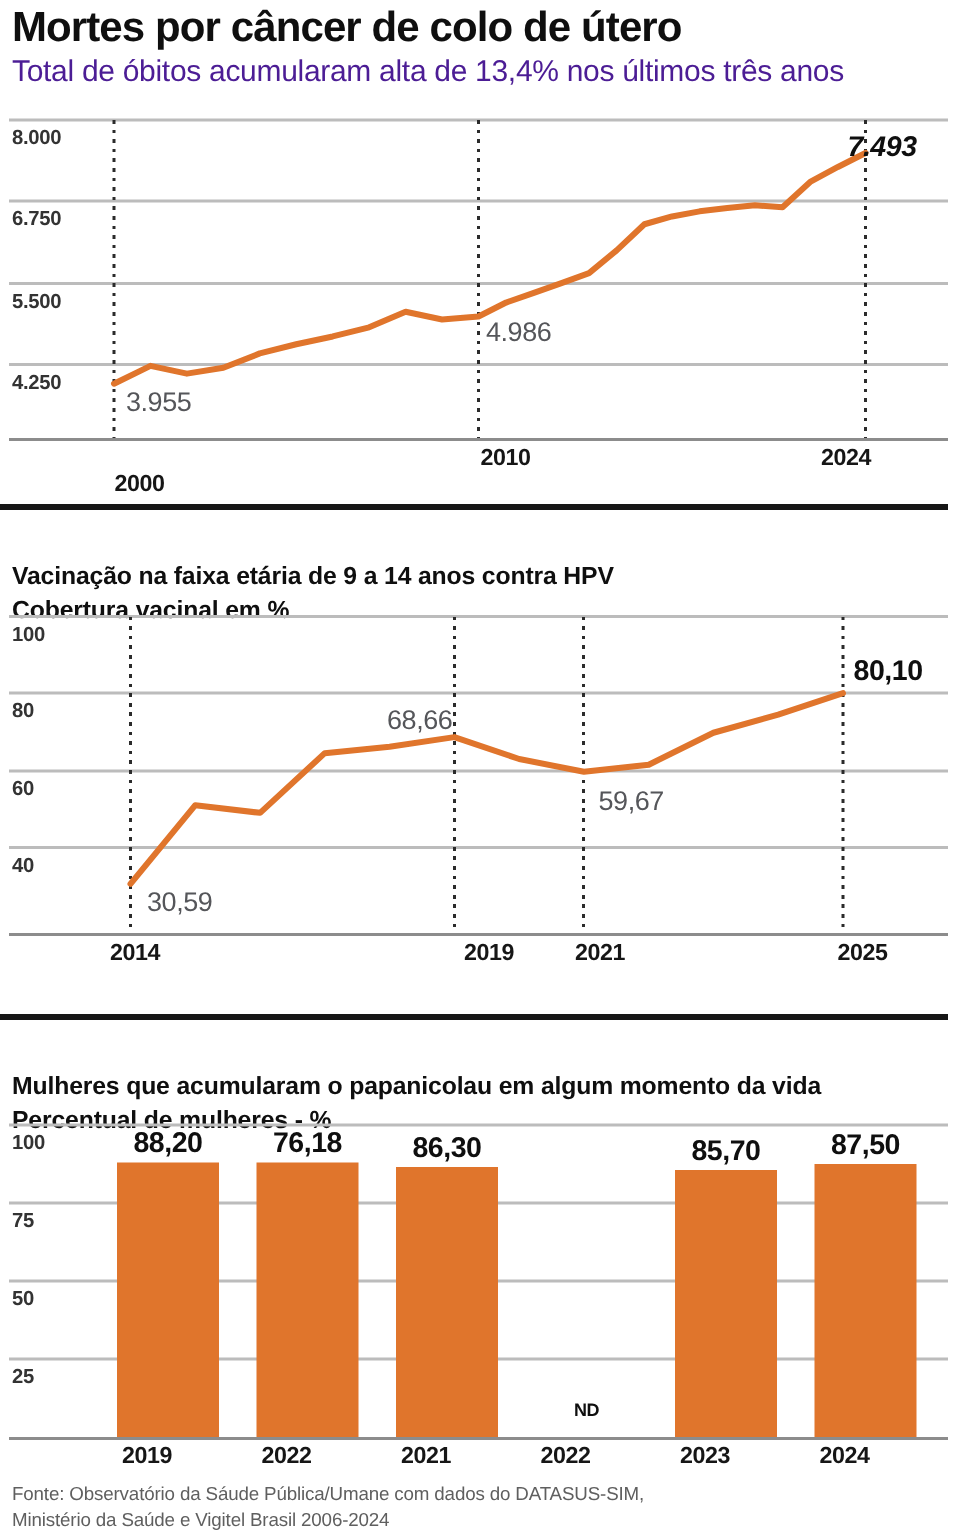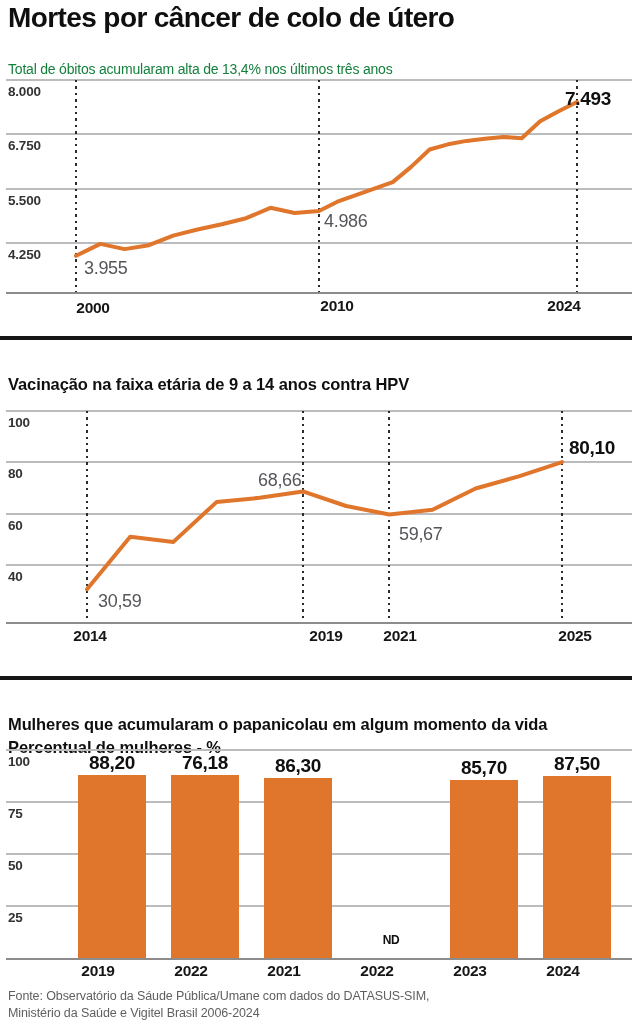--- a/index.html
+++ b/index.html
@@ -1,19 +1,19 @@
 <!DOCTYPE html>
 <html><head>
 <meta charset="utf-8">
 <style>
   html,body{margin:0;padding:0;background:#ffffff;}
   .page{position:relative;width:638px;height:1024px;background:#ffffff;overflow:hidden;
         font-family:"Liberation Sans",sans-serif;color:#111;}
   .title{position:absolute;left:8px;top:2px;font-size:28px;font-weight:800;letter-spacing:-0.6px;color:#0f0f0f;}
-  .subtitle{position:absolute;left:8px;top:37px;font-size:14px;letter-spacing:-0.2px;color:#15803d;margin-top:24px;}
+  .subtitle{position:absolute;left:8px;top:37px;font-size:20px;letter-spacing:-0.2px;color:#4c1d95;}
   .divider{position:absolute;left:0;width:632px;height:4px;background:#161616;}
   .sec-head{position:absolute;left:8px;font-size:16.5px;font-weight:700;line-height:23px;letter-spacing:-0.1px;color:#0f0f0f;margin-top:25px;}
   .footer{position:absolute;left:8px;top:988px;font-size:12.5px;line-height:17px;color:#5f5f5f;letter-spacing:-0.1px;}
   .chart{position:absolute;left:0;top:0;width:638px;height:1024px;pointer-events:none;}
   .gridline{position:absolute;left:6px;width:626px;height:2px;background:#bcbcbc;}
   .axisline{position:absolute;left:6px;width:626px;height:2px;background:#8c8c8c;}
   .vline{position:absolute;width:2px;background-image:repeating-linear-gradient(to bottom,#2b2b2b 0px,#2b2b2b 2.4px,transparent 2.4px,transparent 6.4px);}
   .ylab{position:absolute;left:8px;font-size:13.5px;font-weight:700;color:#333;letter-spacing:-0.2px;}
   .xlab{position:absolute;width:70px;margin-left:-35px;text-align:center;font-size:15.5px;font-weight:700;color:#161616;letter-spacing:-0.3px;}
   .ann{position:absolute;font-size:18px;color:#55565a;letter-spacing:-0.3px;white-space:nowrap;}
@@ -34,36 +34,37 @@
       <div class="gridline" style="top: 79px;"></div>
       <div class="ylab" style="top: 84px;">8.000</div>
       <div class="gridline" style="top: 133.333px;"></div>
       <div class="ylab" style="top: 138.333px;">6.750</div>
       <div class="gridline" style="top: 187.667px;"></div>
       <div class="ylab" style="top: 192.667px;">5.500</div>
       <div class="gridline" style="top: 242px;"></div>
       <div class="ylab" style="top: 247px;">4.250</div>
       <div class="axisline" style="top: 292px;"></div>
       <div class="vline" style="left: 75px; top: 80px; height: 212px;"></div>
-      <div class="xlab" style="left: 93px; top: 299px;">2000</div>
+      <div class="xlab" style="left: 93px; top: 314px;">2000</div>
       <div class="vline" style="left: 318px; top: 80px; height: 212px;"></div>
       <div class="xlab" style="left: 337px; top: 297px;">2010</div>
       <div class="vline" style="left: 576px; top: 80px; height: 212px;"></div>
       <div class="xlab" style="left: 564px; top: 297px;">2024</div>
       <svg class="lineplot" width="638" height="1024" viewBox="0 0 638 1024">
         <polyline points="76.0,255.8 100.3,243.9 124.6,249.1 148.9,245.2 173.2,235.6 197.5,229.5 221.8,224.3 246.1,218.2 270.4,207.8 294.7,213.0 319.0,211.0 337.4,201.7 355.9,195.2 374.3,188.7 392.7,182.1 411.1,166.9 429.6,149.5 448.0,144.3 466.4,140.9 484.9,138.7 503.3,136.9 521.7,138.2 540.1,121.3 558.6,111.3 577.0,102.0" fill="none" stroke="#E0752C" stroke-width="4" stroke-linejoin="round" stroke-linecap="round"></polyline>
       </svg>
       <div class="ann" style="left: 84px; top: 258px;">3.955</div>
       <div class="ann" style="left: 324px; top: 211px;">4.986</div>
-      <div class="ann-bold" style="left: 565px; top: 88px;">7.493</div>
+      <div class="ann-bold" style="left: 565px; top: 88px; font-style: italic;">7.493</div>
     </div>
 
   <div class="divider" style="top:336px"></div>
 
   <div class="sec-head" style="top:348px">Vacinação na faixa etária de 9 a 14 anos contra HPV</div>
+  <div class="sec-head" style="top:371px">Cobertura vacinal em %</div>
 
   <div class="chart" id="chart-hpv">
       <div class="gridline" style="top: 410px;"></div>
       <div class="ylab" style="top: 415px;">100</div>
       <div class="gridline" style="top: 461.333px;"></div>
       <div class="ylab" style="top: 466.333px;">80</div>
       <div class="gridline" style="top: 512.667px;"></div>
       <div class="ylab" style="top: 517.667px;">60</div>
       <div class="gridline" style="top: 564px;"></div>
       <div class="ylab" style="top: 569px;">40</div>

